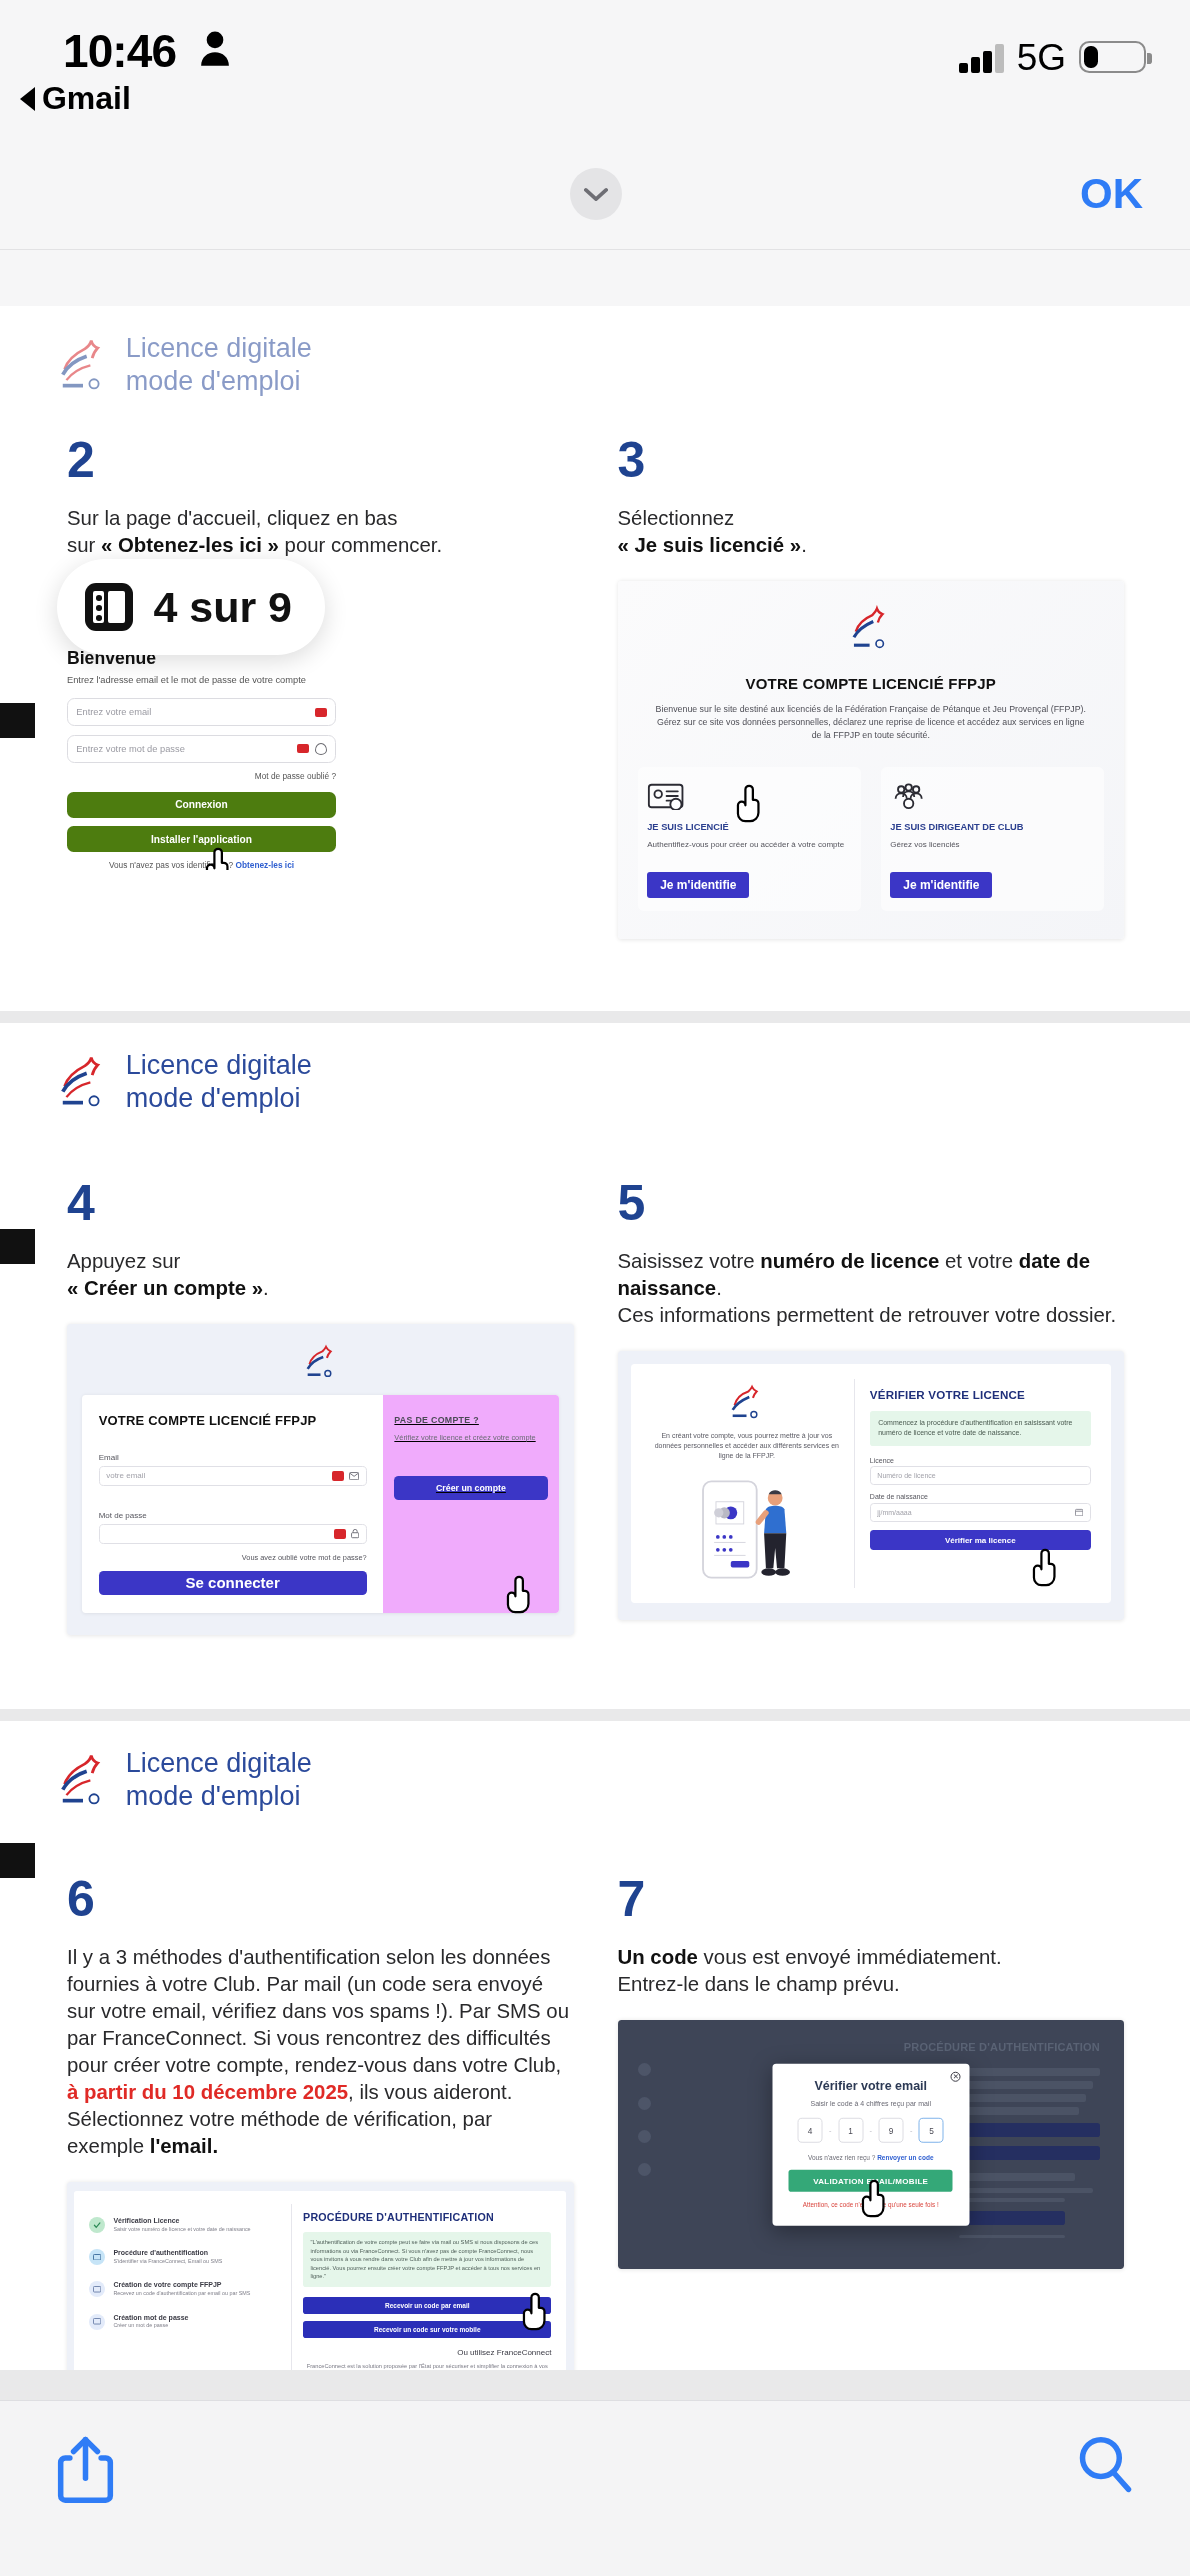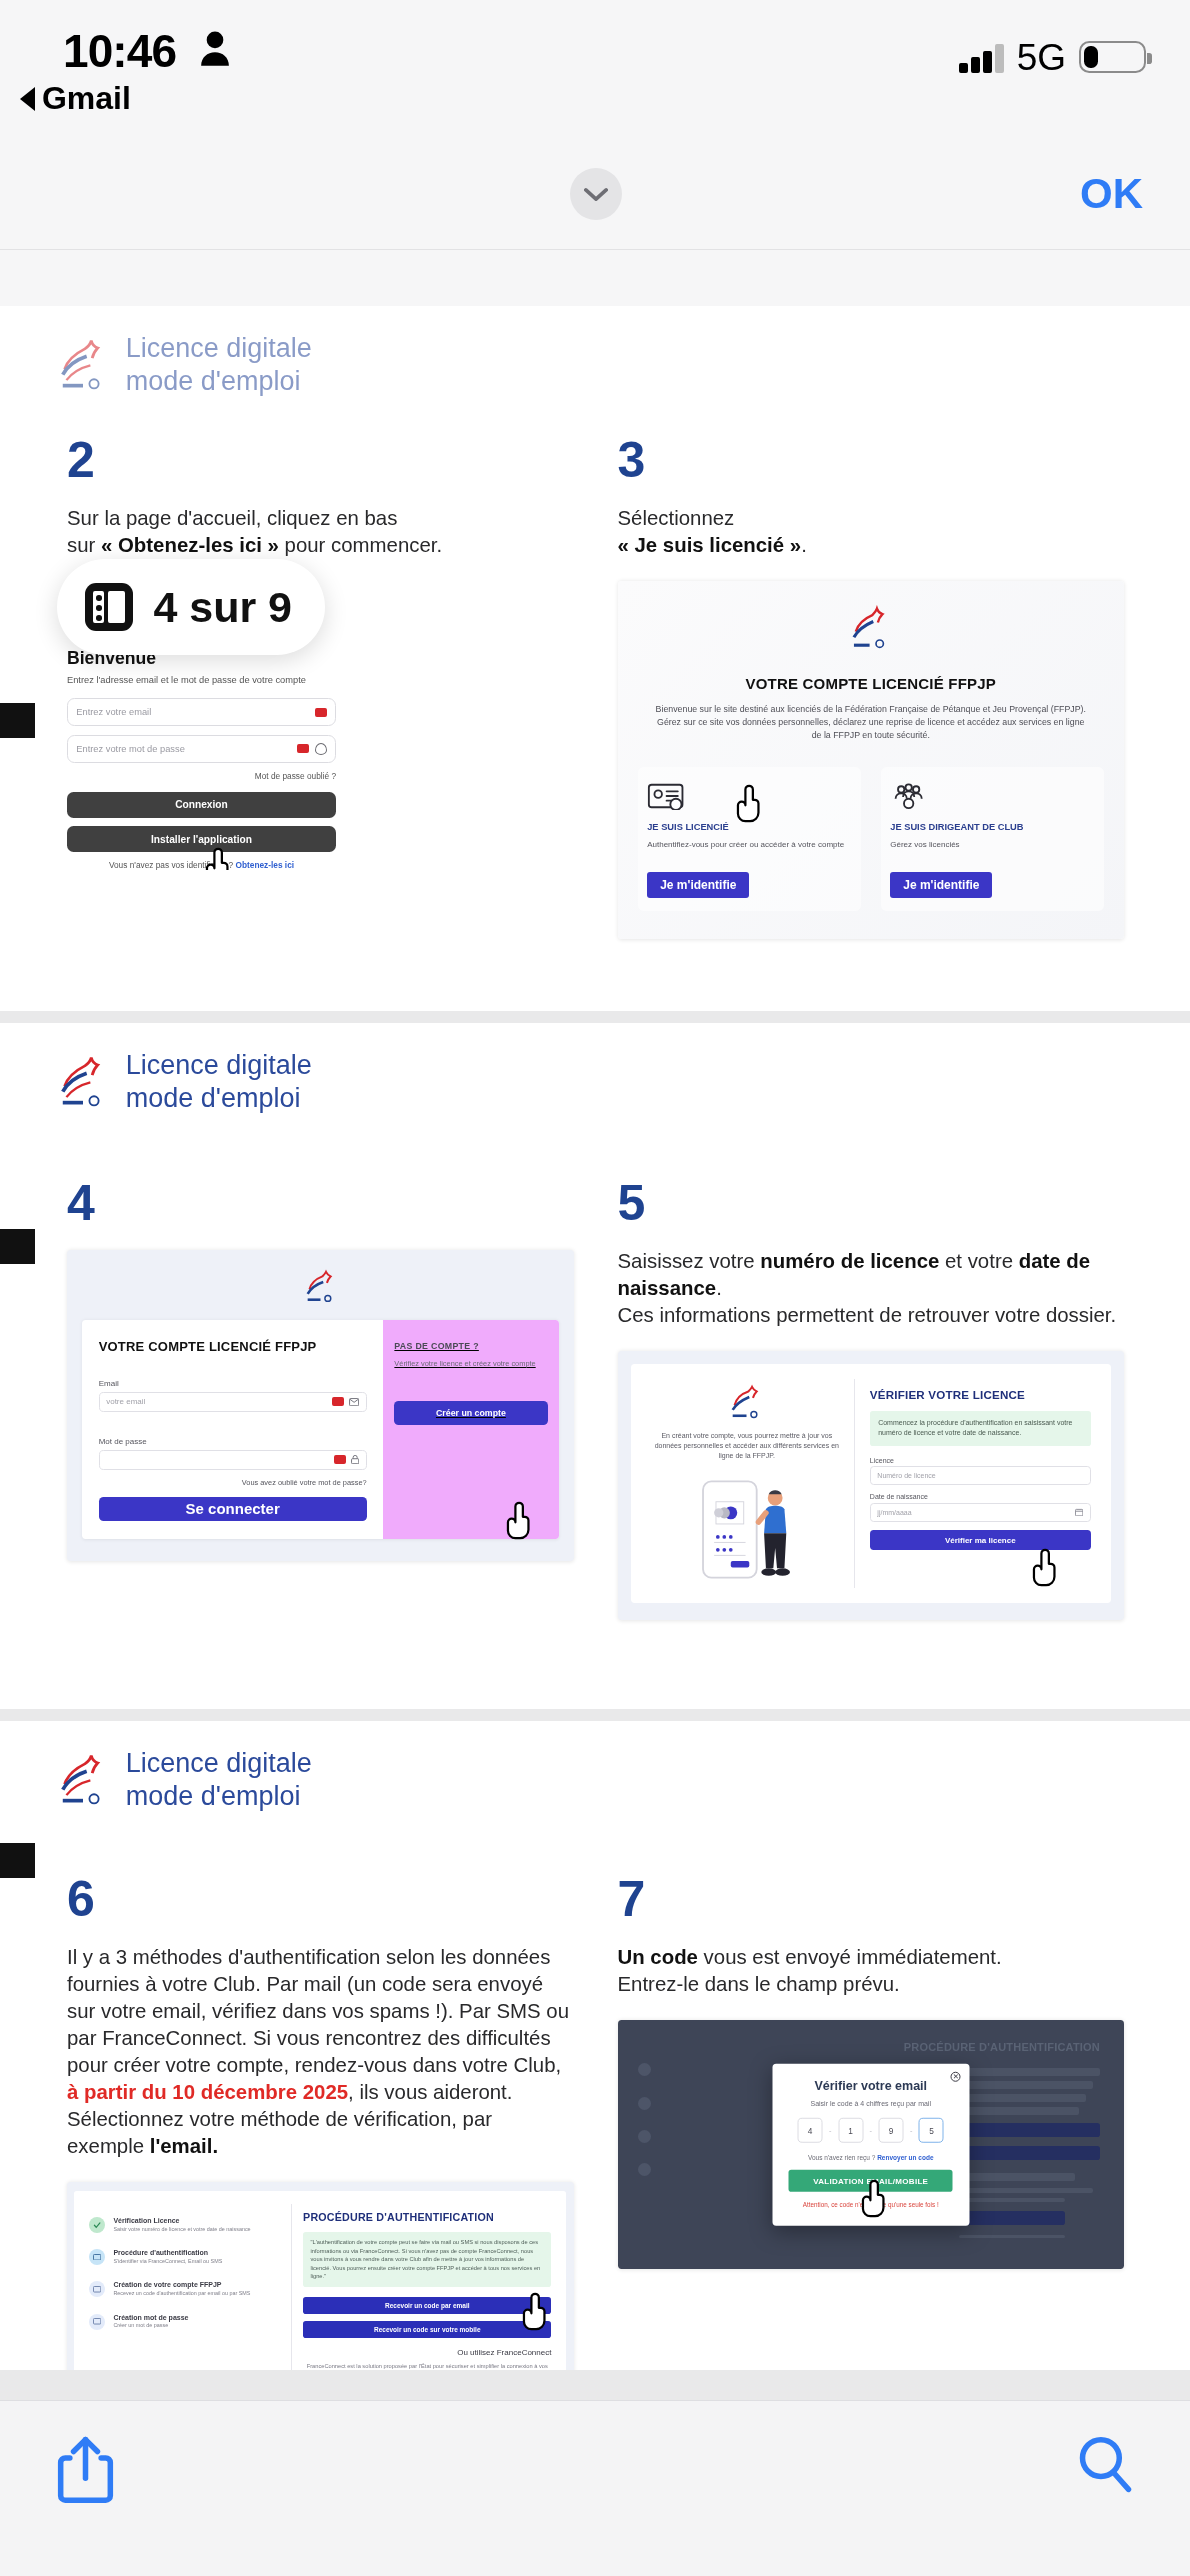--- a/index.html
+++ b/index.html
@@ -168,21 +168,21 @@
     height: 28px; border: 0.9px solid #dcdce1; border-radius: 7.4px;
     display: flex; align-items: center; padding: 0 8.3px;
     font-size: 9.3px; color: #9a9aa2; margin-bottom: 8.3px;
     justify-content: space-between; background: #fff;
   }
   .fld .ic { display: flex; align-items: center; gap: 5.6px; }
   .flagbox { width: 12px; height: 9.3px; background: #d7262b; border-radius: 1.9px; }
   .eye { width: 12px; height: 12px; border: 1.1px solid #6a6a70; border-radius: 50% 50% 50% 50%/60% 60% 40% 40%; }
   .forgot { font-size: 8.3px; color: #555; text-align: right; margin-bottom: 11px; }
   .btn {
-    height: 26px; border-radius: 6.5px; background: #404040; color: #fff;
+    height: 26px; border-radius: 6.5px; background: #4d7c0f; color: #fff;
     display: flex; align-items: center; justify-content: center;
     font-size: 10.2px; font-weight: bold; margin-bottom: 8.3px;
   }
   .s2 .foot { font-size: 8.3px; color: #555; text-align: center; margin-top: 3.7px; }
   .s2 .foot a { color: #2f5fd0; font-weight: bold; }
 
   
   .s3 { padding: 24px 20.4px 28px; background: linear-gradient(135deg,#fbfbfc 0%,#f4f5f8 100%); }
   .s3 .logo3 { width: 43px; height: 46px; margin: 0 auto 24px; display: block; }
   .s3 h3 { text-align: center; font-size: 15px; font-weight: bold; color: #111; margin-bottom: 11px; letter-spacing: 0.2px; }
@@ -477,20 +477,24 @@
           <rect x="6" y="52" width="22" height="4" fill="#1f4390"></rect>
         </svg>
         <div class="txt">Licence digitale
 mode d'emploi</div>
       </div>
 
       <div class="cols" style="margin-top:63px">
 
         <div class="col">
           <div class="stepnum">4</div>
+          <div class="steptext">
+            <span>Appuyez sur</span><br>
+            <b>« Créer un compte »</b><span>.</span>
+          </div>
 
           <div class="shot s4">
             <svg class="logo4" viewBox="0 0 36 40">
               <path d="M6 23c2-8 9-12 14-14 2-2 3-3 4-5 1 2 3 4 5 5-2 2-3 4-4 7" fill="none" stroke="#d7262b" stroke-width="2.2"></path>
               <path d="M4 28c4-7 11-11 17-13" fill="none" stroke="#1f4390" stroke-width="2.8"></path>
               <circle cx="26" cy="33" r="3.2" fill="none" stroke="#1f4390" stroke-width="1.6"></circle>
               <rect x="4" y="33" width="14" height="2.8" fill="#1f4390"></rect>
             </svg>
             <div class="panel">
               <div class="left">

